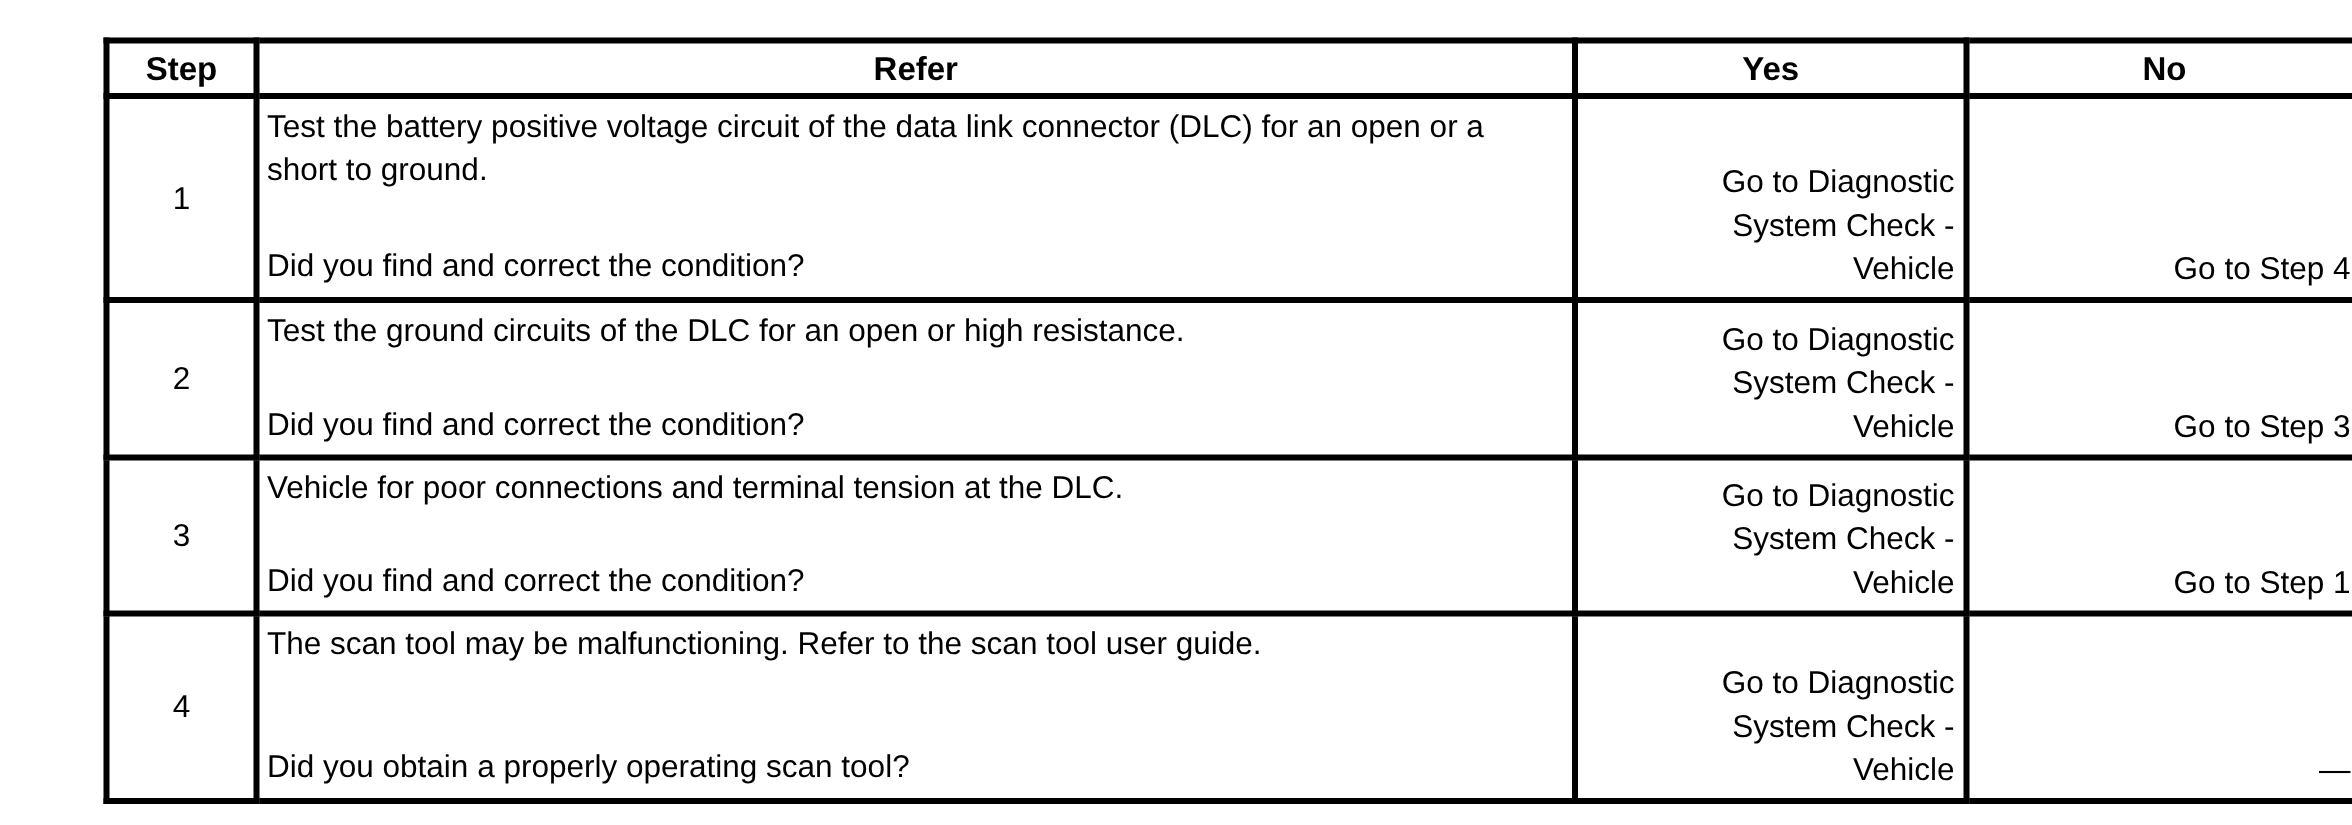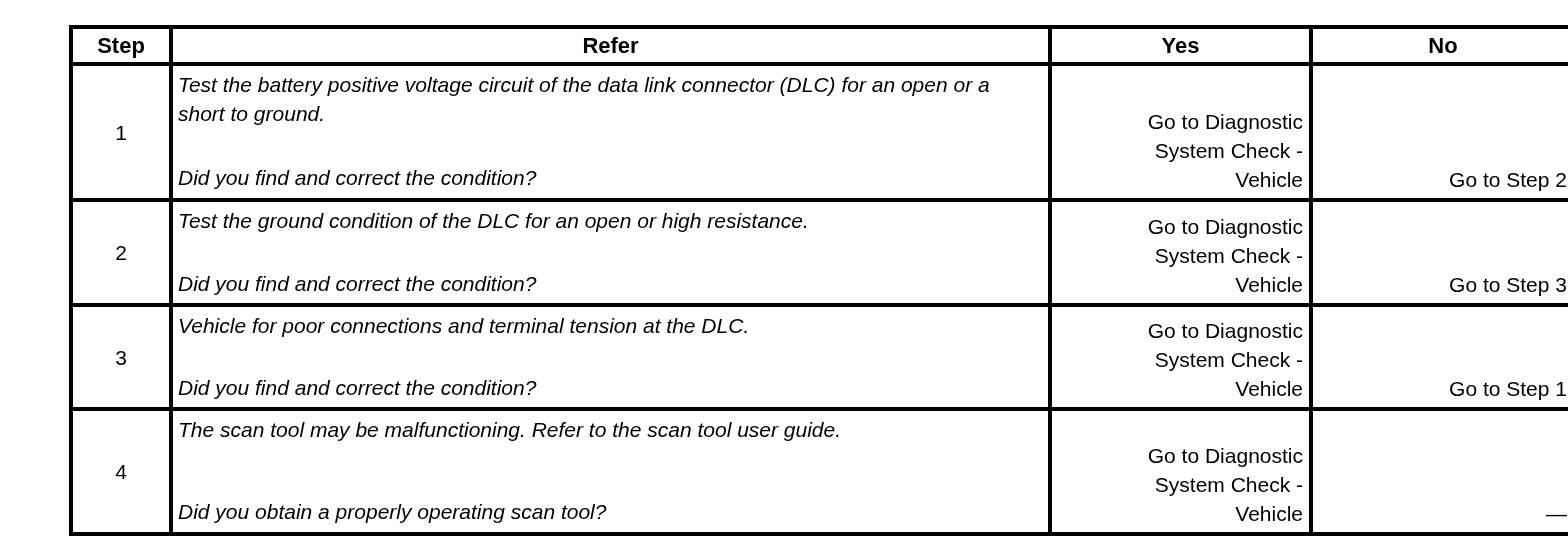--- a/index.html
+++ b/index.html
@@ -33,21 +33,21 @@
     vertical-align: middle;
     font-size: 22px;
     padding: 2px 4px;
   }
   
   tr.row-1 { height: 136px; }
   tr.row-2 { height: 105px; }
   tr.row-3 { height: 104px; }
   tr.row-4 { height: 125px; }
   td.step-cell { text-align: center; vertical-align: middle; }
-  td.action-cell { vertical-align: top; padding: 4px 8px 5px 5px; text-align: left; font-style: italic; }
+  td.action-cell { vertical-align: top; padding: 4px 8px 5px 5px; text-align: left; }
   .action-flex {
     display: flex; flex-direction: column; justify-content: space-between;
   }
   tr.row-1 .action-flex { min-height: 122px; }
   tr.row-2 .action-flex { min-height: 92px; }
   tr.row-3 .action-flex { min-height: 91px; }
   tr.row-4 .action-flex { min-height: 111px; }
   td.yes-cell, td.no-cell {
     vertical-align: bottom;
     text-align: right;
@@ -81,29 +81,29 @@
           <div>Test the battery positive voltage circuit of the data link connector (DLC) for an open or a short to ground.</div>
           <div>Did you find and correct the condition?</div>
         </div>
       </td>
       <td class="yes-cell">
         <span class="multiline">Go to Diagnostic
 System Check -
 Vehicle</span>
       </td>
       <td class="no-cell">
-        <span>Go to Step 2</span>
+        <span>Go to Step 4</span>
       </td>
     </tr>
 
     <tr class="row-2">
       <td class="step-cell">2</td>
       <td class="action-cell">
         <div class="action-flex">
-          <div>Test the ground condition of the DLC for an open or high resistance.</div>
+          <div>Test the ground circuits of the DLC for an open or high resistance.</div>
           <div>Did you find and correct the condition?</div>
         </div>
       </td>
       <td class="yes-cell">
         <span class="multiline">Go to Diagnostic
 System Check -
 Vehicle</span>
       </td>
       <td class="no-cell">
         <span>Go to Step 3</span>

